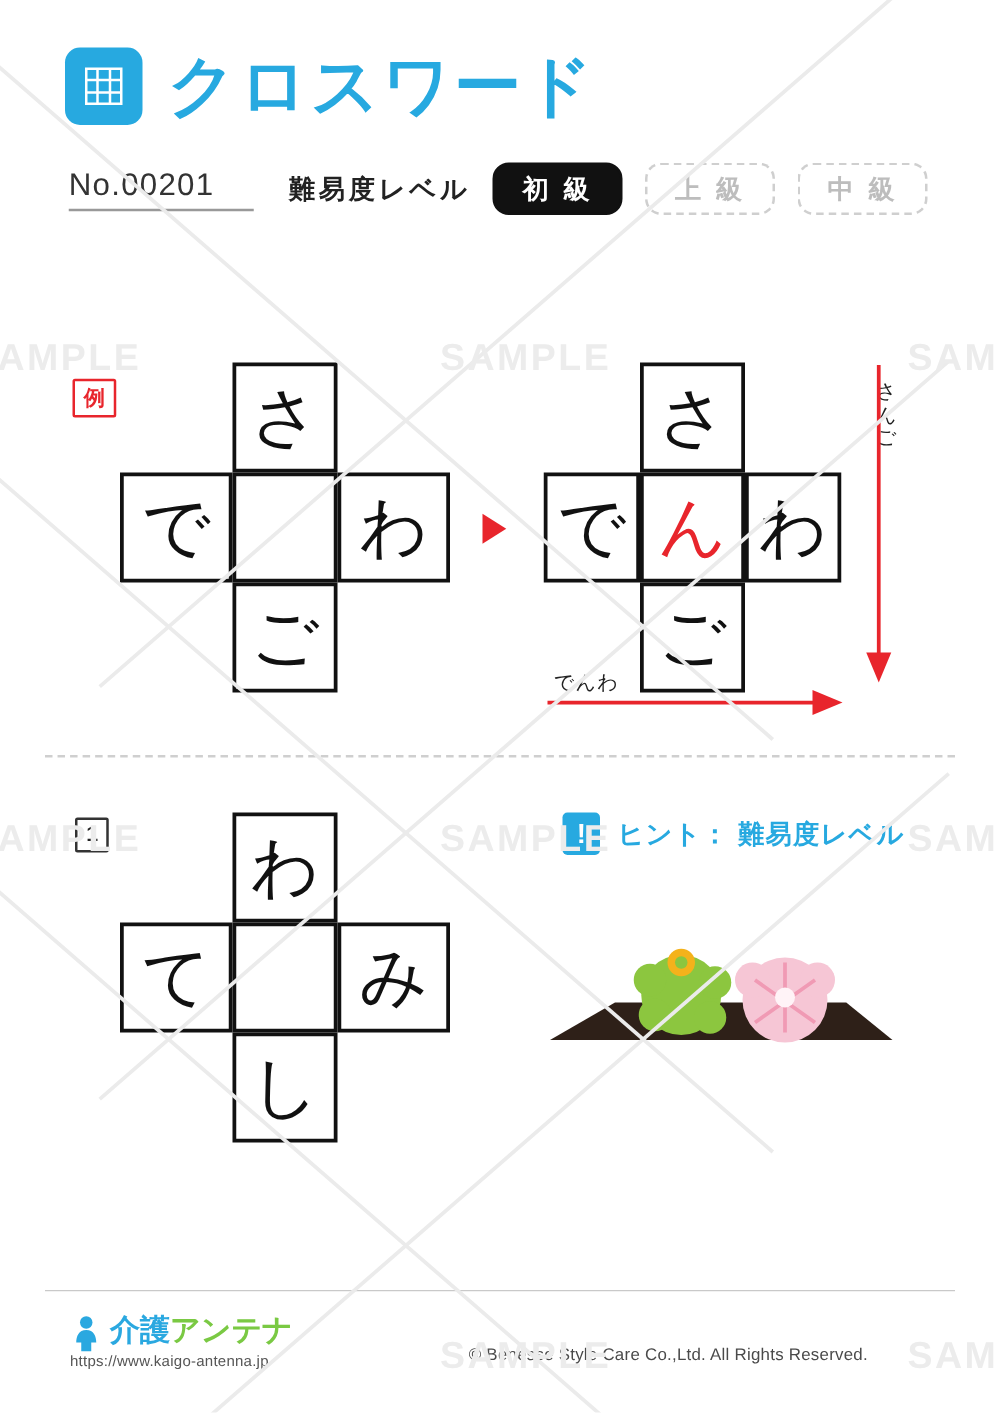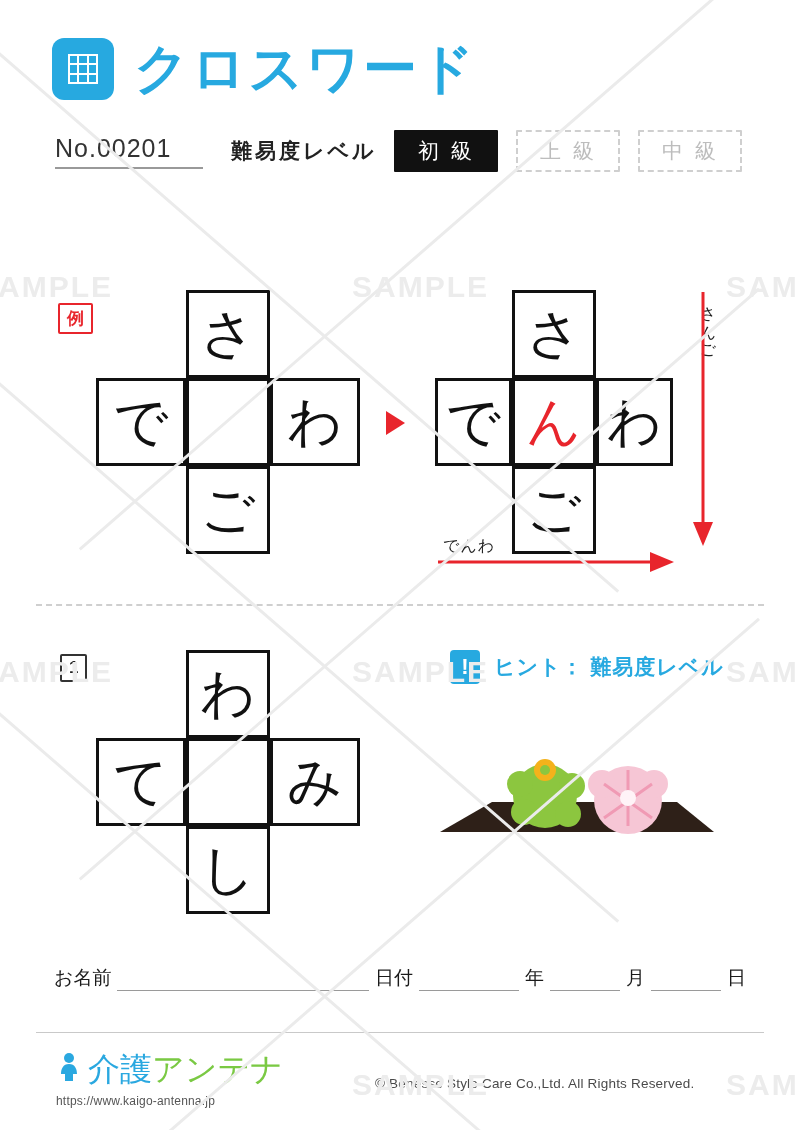--- a/index.html
+++ b/index.html
@@ -21,21 +21,21 @@
   
   .header{position:absolute;left:52px;top:38px;display:flex;align-items:center;font-family:Liberation Serif, serif;}
   .logo-badge{width:62px;height:62px;border-radius:12px;background:#27a9e0;display:flex;align-items:center;justify-content:center;}
   .logo-grid{width:30px;height:30px;background:#ffffff;display:grid;grid-template-columns:repeat(3,1fr);grid-template-rows:repeat(3,1fr);gap:2px;padding:2px;box-sizing:border-box;}
   .logo-grid i{background:#27a9e0;display:block;}
   .title{margin-left:20px;font-size:54px;font-weight:bold;color:#27a9e0;letter-spacing:2px;line-height:1;}
   
   .meta{position:absolute;left:55px;top:130px;width:692px;display:flex;align-items:center;}
   .no{font-size:25px;color:#333;letter-spacing:1px;padding-bottom:4px;border-bottom:2px solid #999;min-width:148px;}
   .lvl-label{font-size:21px;color:#222;margin-left:28px;letter-spacing:3px;font-weight:bold;}
-  .lvl{margin-left:18px;width:104px;height:42px;border-radius:1px;display:flex;align-items:center;justify-content:center;font-size:21px;letter-spacing:3px;font-weight:normal;box-sizing:border-box;}
+  .lvl{margin-left:18px;width:104px;height:42px;border-radius:13px;display:flex;align-items:center;justify-content:center;font-size:21px;letter-spacing:3px;font-weight:bold;box-sizing:border-box;}
   .lvl.on{background:#111;color:#fff;border:2px solid #111;}
   .lvl.off{background:#fff;color:#bdbdbd;border:2px dashed #cfcfcf;}
   
   .instr{position:absolute;left:54px;top:205px;width:700px;font-size:20.5px;color:#1b1b1b;line-height:1.55;letter-spacing:0.3px;}
   
   .cell{position:absolute;border:3px solid #111;box-sizing:border-box;display:flex;align-items:center;justify-content:center;font-size:54px;color:#111;font-family:"DejaVu Sans",sans-serif;line-height:1;}
   .cell.ans{color:#e8252c;}
   .tag{position:absolute;border:2px solid #e8252c;color:#e8252c;font-size:17px;padding:2px 7px;font-weight:bold;border-radius:2px;}
   .tag.num{border-color:#333;color:#222;}
   .arrow-play{position:absolute;width:0;height:0;border-left:19px solid #e8252c;border-top:12px solid transparent;border-bottom:12px solid transparent;}
@@ -45,21 +45,21 @@
   
   .hint{position:absolute;left:450px;top:650px;display:flex;align-items:center;}
   .hint-badge{width:30px;height:34px;background:#27a9e0;border-radius:4px;color:#fff;font-size:22px;font-weight:bold;display:flex;align-items:center;justify-content:center;}
   .hint-text{margin-left:14px;font-size:21px;color:#27a9e0;font-weight:bold;letter-spacing:1px;}
   
   .foot{position:absolute;left:54px;top:960px;width:692px;}
   .foot-row{display:flex;align-items:flex-end;font-size:19px;color:#1b1b1b;}
   .foot-line{border-bottom:1.5px solid #9a9a9a;flex:1;height:30px;margin:0 6px;}
   .footer-rule{position:absolute;left:36px;top:1032px;width:728px;border-top:1.5px solid #c9c9c9;}
   .brand{position:absolute;left:54px;top:1048px;}
-  .brand-name{font-size:32px;font-weight:normal;color:#2aa8e0;letter-spacing:0px;}
+  .brand-name{font-size:24px;font-weight:bold;color:#2aa8e0;letter-spacing:0px;}
   .brand-name .k{color:#2aa8e0;}
   .brand-name .a{color:#7ac943;}
   .brand-url{font-size:12px;color:#555;margin-top:2px;letter-spacing:0.2px;}
   .copy{position:absolute;left:375px;top:1076px;font-size:13.5px;color:#4a4a4a;letter-spacing:0.2px;}
   .person{position:absolute;left:56px;top:1052px;width:26px;height:30px;}
 </style>
 </head>
 <body>
 
 <div class="page">
@@ -142,33 +142,20 @@
     <circle cx="136" cy="74" r="13" fill="#8cc63f"></circle>
     <circle cx="113" cy="30" r="11" fill="#f4b21b"></circle>
     <circle cx="113" cy="30" r="5" fill="#8cc63f"></circle>
     <circle cx="196" cy="60" r="34" fill="#f6c6d5"></circle>
     <circle cx="170" cy="44" r="14" fill="#f6c6d5"></circle>
     <circle cx="222" cy="44" r="14" fill="#f6c6d5"></circle>
     <path d="M196,30 L196,86 M172,44 L220,78 M220,44 L172,78" stroke="#f09ab4" stroke-width="3"></path>
     <circle cx="196" cy="58" r="8" fill="#fff3f7"></circle>
   </svg>
 
-  <div class="foot">
-    <div class="foot-row">
-      <span>お名前</span>
-      <span class="foot-line"></span>
-      <span>日付</span>
-      <span class="foot-line" style="max-width:100px;"></span>
-      <span>年</span>
-      <span class="foot-line" style="max-width:70px;"></span>
-      <span>月</span>
-      <span class="foot-line" style="max-width:70px;"></span>
-      <span>日</span>
-    </div>
-  </div>
 
   <div class="footer-rule"></div>
 
   <svg class="person" viewBox="0 0 26 30">
     <circle cx="13" cy="6" r="5" fill="#2aa8e0"></circle>
     <path d="M13,12 C7,12 5,17 5,22 L9,22 L9,29 L17,29 L17,22 L21,22 C21,17 19,12 13,12 Z" fill="#2aa8e0"></path>
   </svg>
   <div class="brand" style="left:88px;">
     <div class="brand-name">
       <span class="k">介護</span><span class="a">アンテナ</span>

